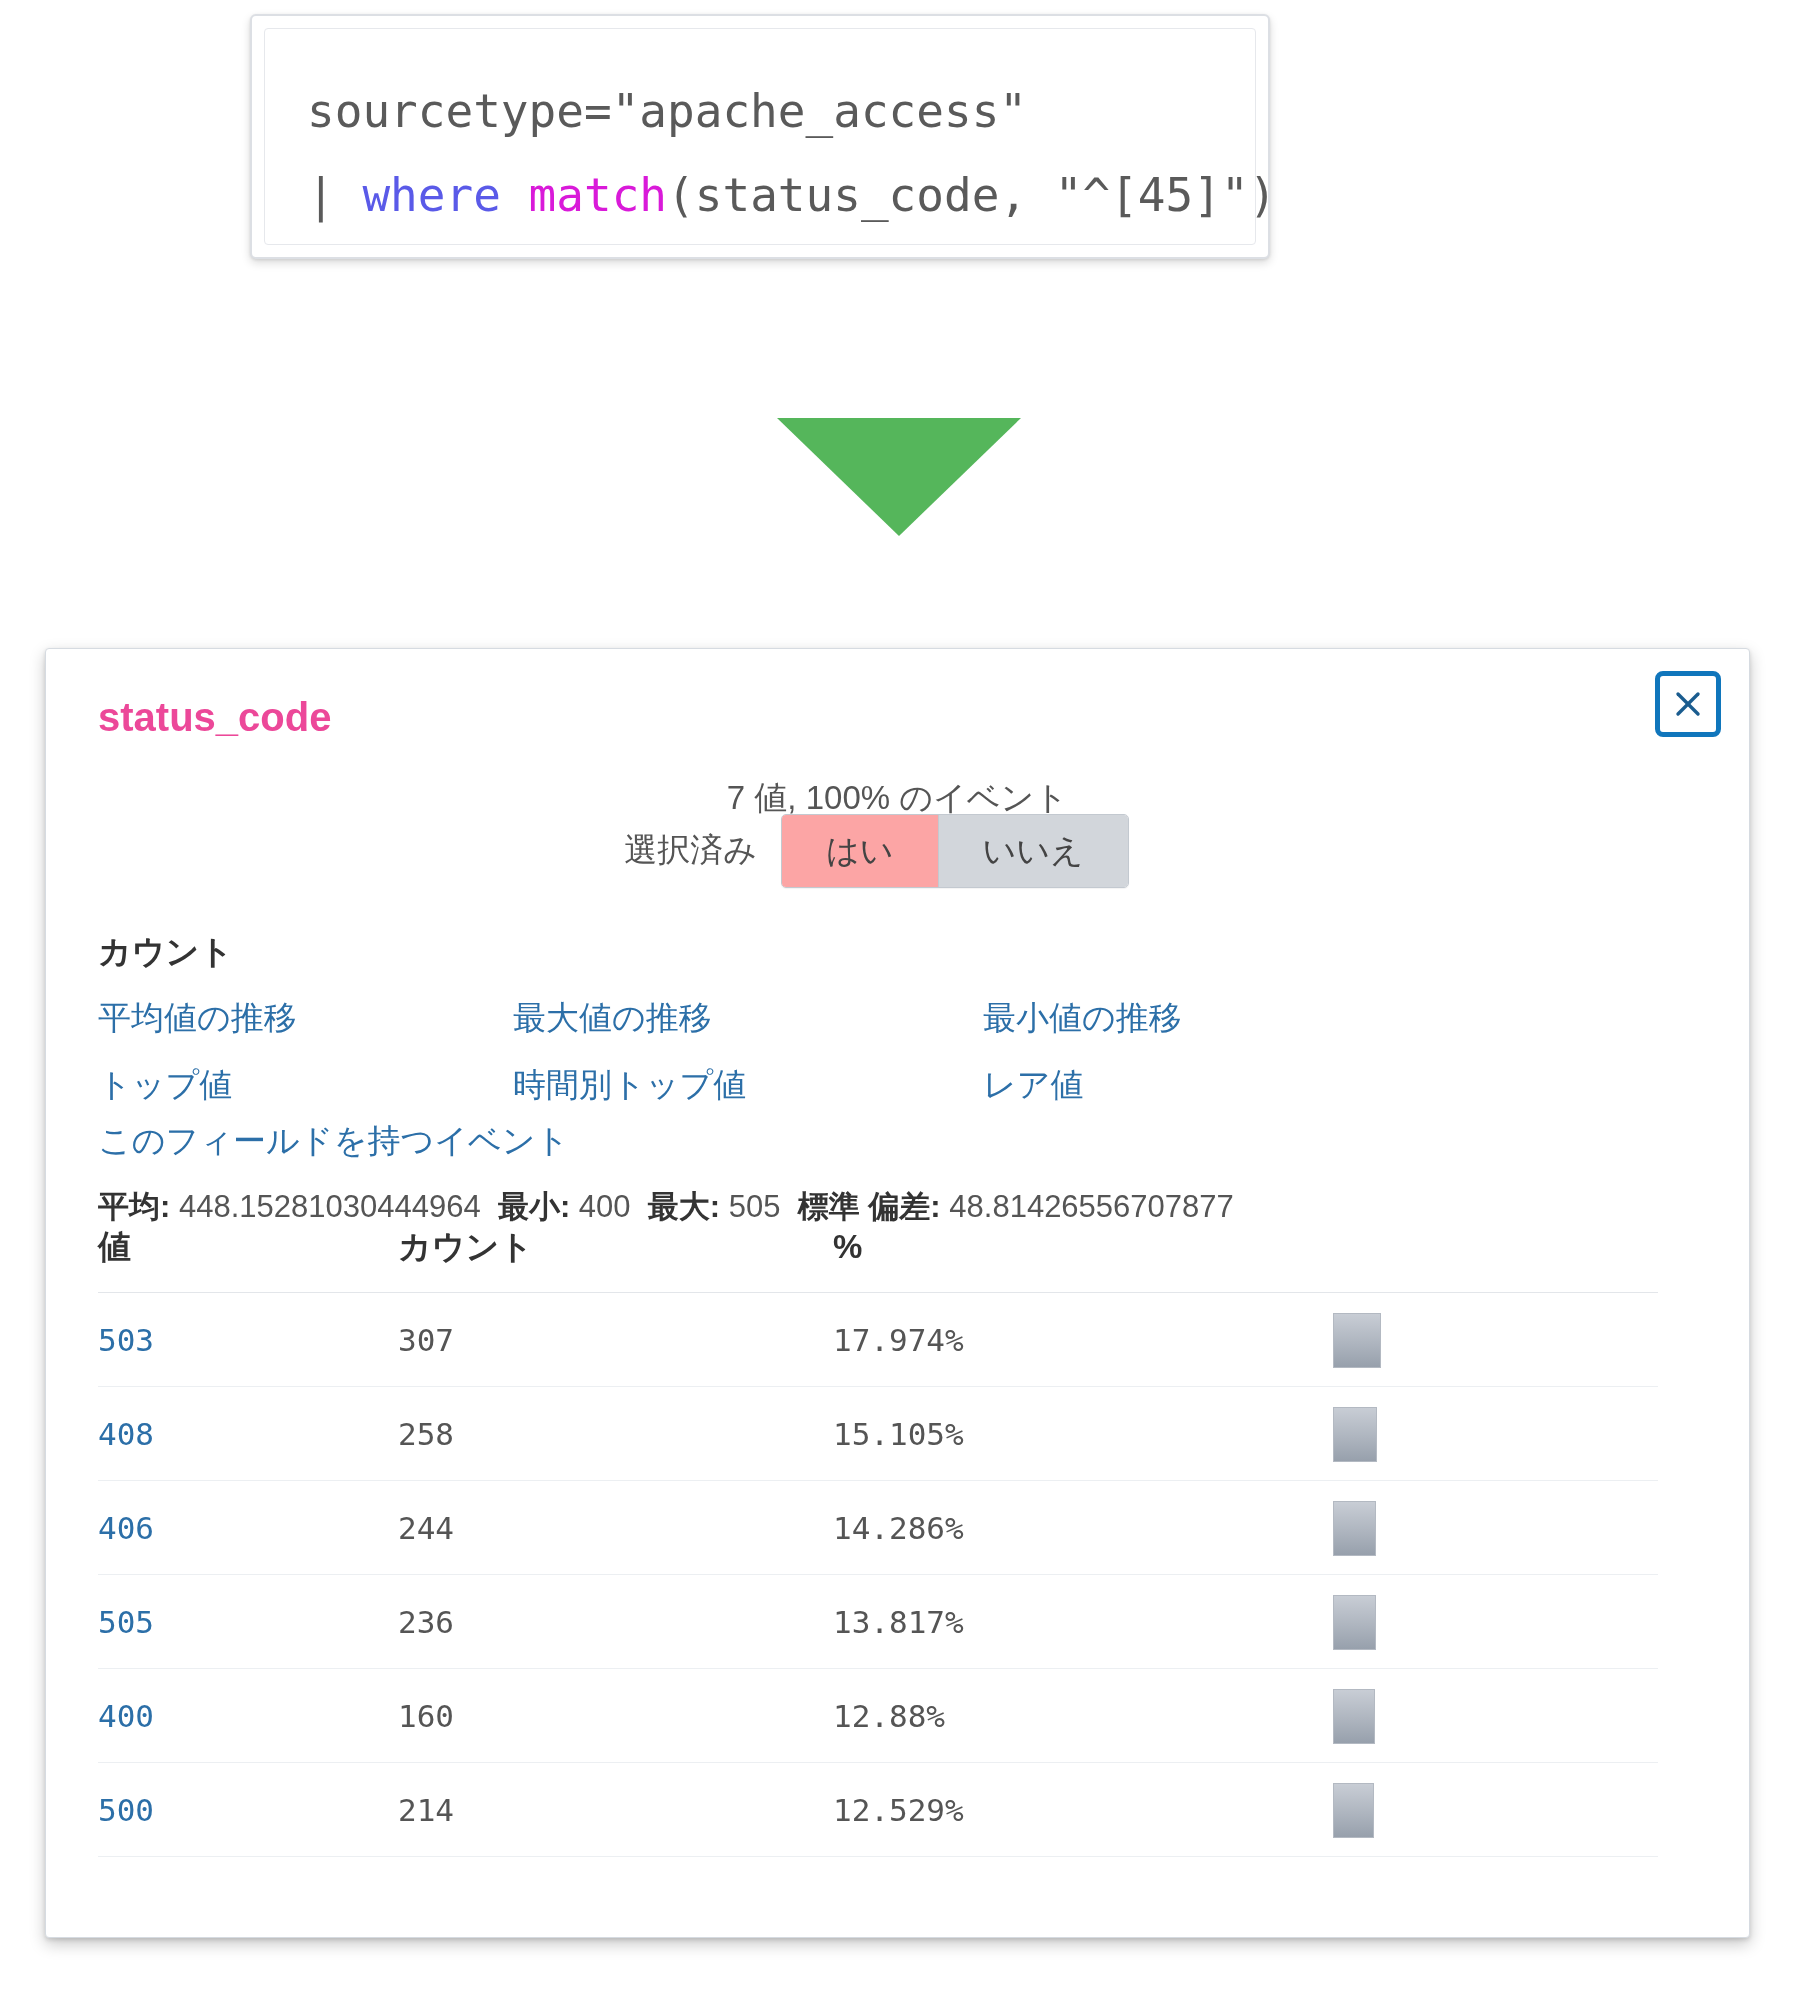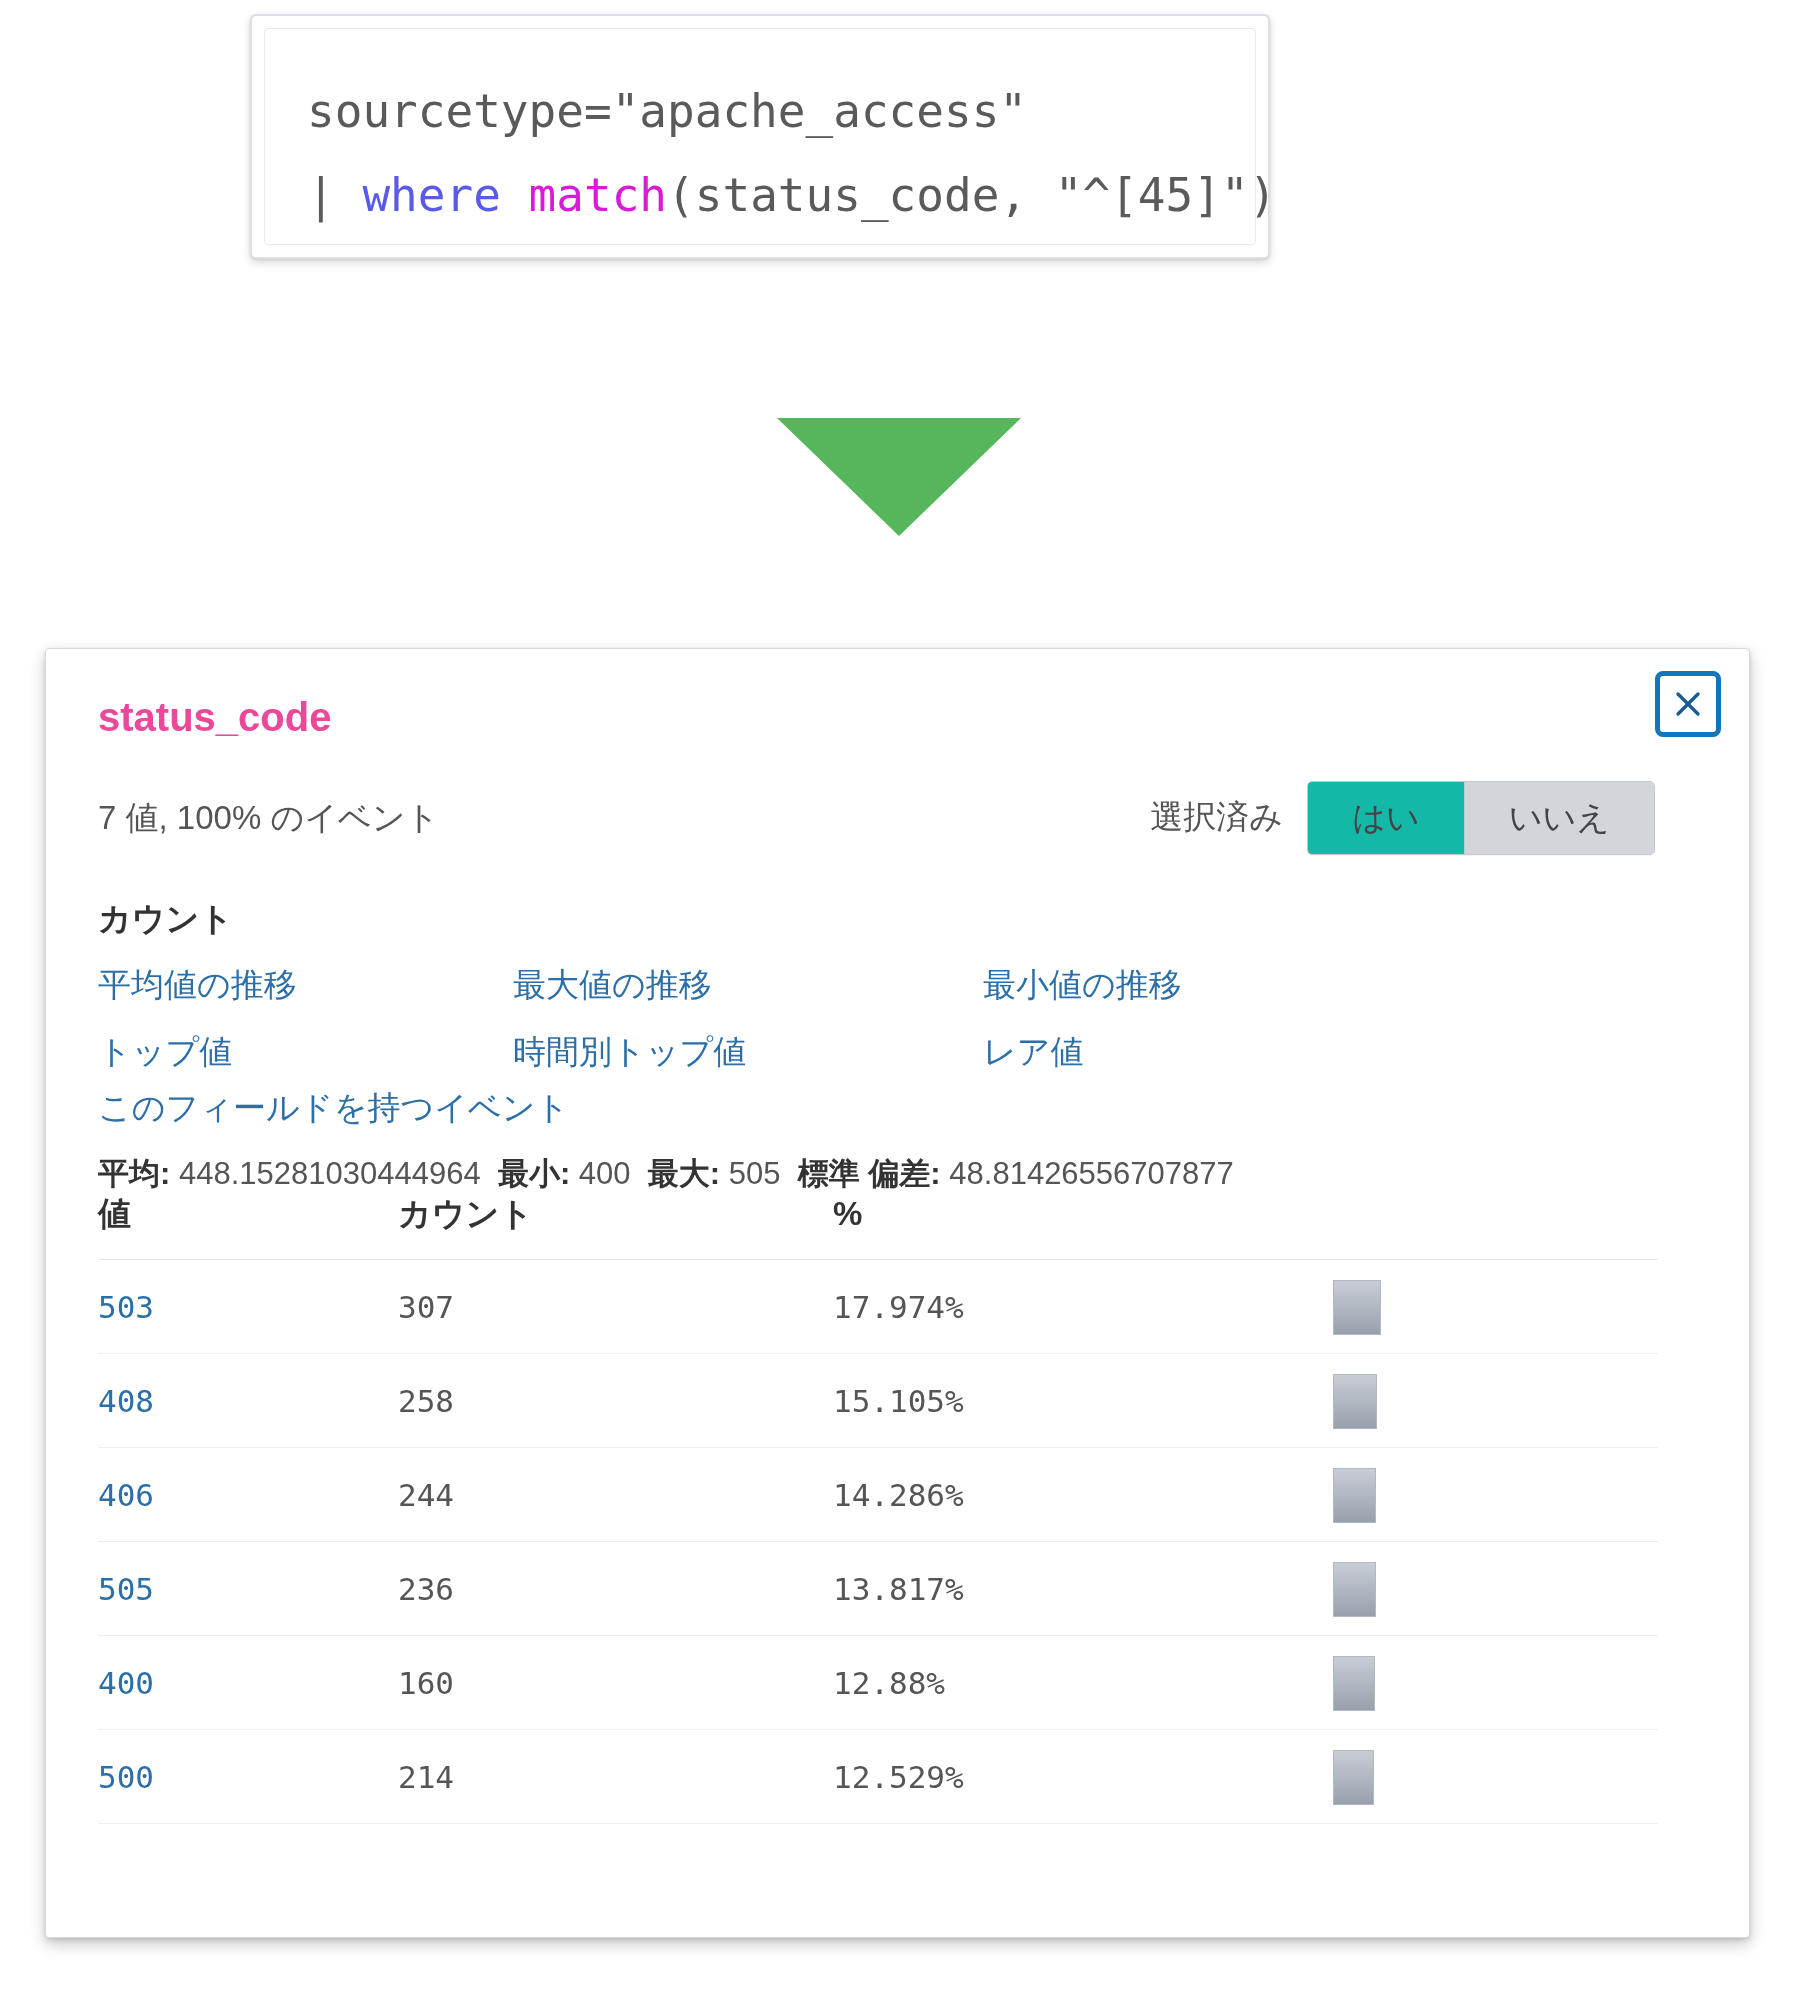--- a/index.html
+++ b/index.html
@@ -116,20 +116,21 @@
     justify-content: center;
     cursor: pointer;
   }
   .close-btn svg { display: block; }
 
   .meta-row {
     display: flex;
     align-items: center;
     justify-content: space-between;
     margin-bottom: 42px;
+    flex-direction: column;
   }
   .meta-count {
     font-size: 33px;
     color: #555555;
     line-height: 1;
   }
   .selected-wrap {
     display: flex;
     align-items: center;
     gap: 24px;
@@ -145,21 +146,21 @@
     border-radius: 5px;
     overflow: hidden;
     box-shadow: 0 1px 1px rgba(0,0,0,0.05);
   }
   .btn-group button {
     font-family: "Liberation Sans", sans-serif;
     font-size: 33px;
     color: #444444;
     padding: 17px 44px;
     border: 0;
-    background: #14b8a6;
+    background: #fca5a5;
     cursor: pointer;
     line-height: 1.15;
   }
   .btn-group button.active {
     background: #d2d6db;
   }
   .btn-group button + button {
     border-left: 1px solid #c3c9d0;
   }
 

